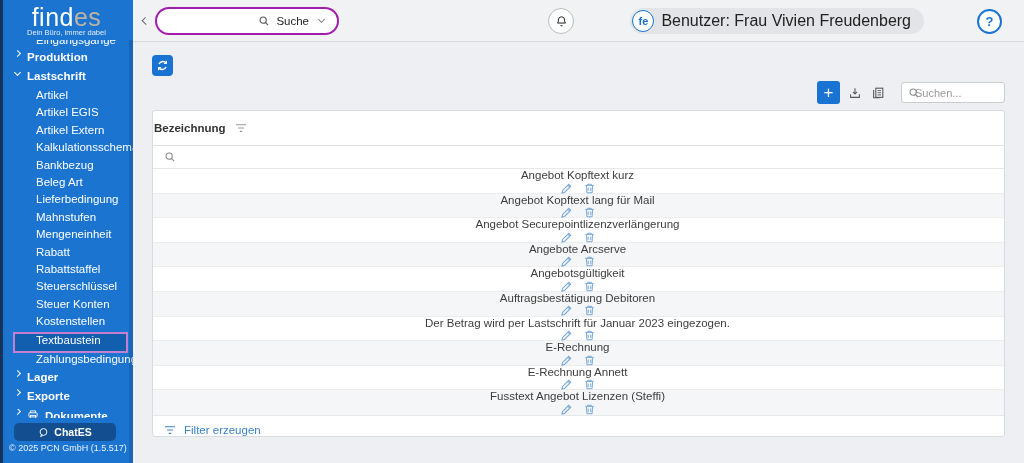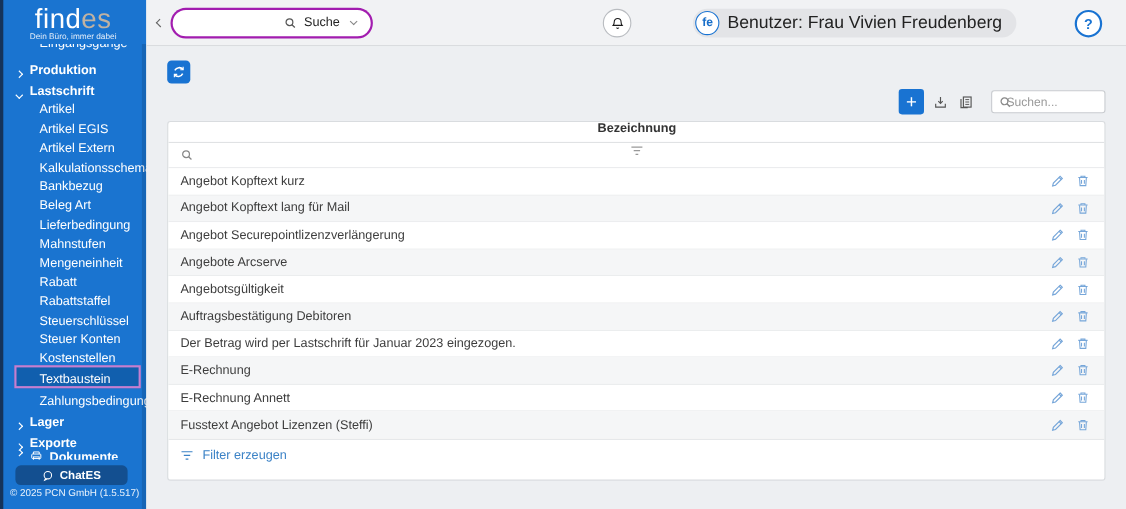--- a/index.html
+++ b/index.html
@@ -10,21 +10,21 @@
   
   .sidebar{position:absolute;left:0;top:0;width:133px;height:463px;background:#1a74d0;color:#fff;}
   .sb-edge{position:absolute;left:0;top:0;width:3px;height:100%;background:#15335a;}
   .sb-scroll{position:absolute;right:0;top:40px;bottom:0;width:4px;background:rgba(0,0,0,.12);}
   .logo{padding-top:4px;text-align:center;cursor:pointer;}
   .brand{font-size:25px;line-height:27px;letter-spacing:.5px;}
   .brand .p1{color:#ffffff;}
   .brand .p2{color:#c0b2a2;}
   .tagline{font-size:7.5px;color:#e3edf9;margin-top:-3px;}
   .nav{position:absolute;top:40px;left:3px;right:4px;}
-  .nav-item{display:flex;align-items:flex-end;height:17.4px;font-size:11.5px;color:#fff;
+  .nav-item{display:flex;align-items:flex-start;height:17.4px;font-size:11.5px;color:#fff;
             padding-left:33px;cursor:pointer;white-space:nowrap;}
   .nav-item.group{height:19px;padding-left:12px;font-weight:bold;}
   .nav-item .cv{margin-right:7px;}
   .cv{width:5px;height:5px;border:solid #fff;border-width:0 1.4px 1.4px 0;display:inline-block;flex:0 0 auto;}
   .cv.right{transform:rotate(-45deg);}
   .cv.down{transform:rotate(45deg);}
   .nav-item.selected{background:#115fae;border:2px solid #c57fd0;height:21px;
                      margin:0 1px 0 10px;padding-left:21px;}
   .nav-item.clip-top{height:11px;overflow:hidden;align-items:flex-start;}
   .clip-top .lbl{margin-top:-6px;display:block;}
@@ -73,27 +73,27 @@
   .tb-icon{width:20px;height:20px;background:none;border:none;display:flex;align-items:center;
            justify-content:center;color:#555;cursor:pointer;margin-right:3px;padding:0;}
   .tb-search{position:relative;margin-left:10px;}
   .tb-search input{width:104px;height:21px;border:1px solid #c9ccd0;border-radius:3px;background:#fff;
                    font-size:11px;color:#333;padding:0 4px 0 13px;font-family:inherit;outline:none;}
   .tb-search input::placeholder{color:#999;}
   .tb-search .mag{position:absolute;left:7px;top:4.5px;color:#888;display:flex;}
 
   .panel{position:absolute;left:19px;right:19px;top:68px;height:327px;background:#fff;
          border:1px solid #d9dcdf;border-radius:3px;overflow:hidden;}
-  .g-head{height:19px;display:flex;align-items:center;gap:9px;padding-left:1px;border-bottom:1px solid #e0e2e4;flex-direction:column;}
+  .g-head{height:35px;display:flex;align-items:center;gap:9px;padding-left:1px;border-bottom:1px solid #e0e2e4;}
   .h-label{font-size:11.5px;font-weight:bold;color:#333;}
   .hf-icon{display:flex;cursor:pointer;}
   .g-filter{height:23px;display:flex;align-items:center;padding-left:11px;border-bottom:1px solid #e6e8ea;
             color:#888;cursor:text;}
   .g-row{height:24.6px;display:flex;align-items:center;justify-content:space-between;
-         border-bottom:1px solid #ebedee;padding:0 13px 0 11px;cursor:pointer;background:#fff;}
+         border-bottom:1px solid #ebedee;padding:0 13px 0 11px;cursor:pointer;background:#fff;flex-direction:column;}
   .g-row.alt{background:#f5f6f7;}
   .g-row:nth-last-child(1){border-bottom:none;}
   .rtxt{font-size:11.5px;color:#3d3d3d;}
   .ract{display:flex;gap:9px;}
   .ic{background:none;border:none;padding:0;color:#76a6d9;cursor:pointer;display:flex;
       width:14px;height:14px;align-items:center;justify-content:center;}
   .g-foot{height:29px;display:flex;align-items:center;gap:8px;padding-left:11px;
           border-top:1px solid #e6e8ea;cursor:pointer;}
   .f-label{font-size:11.5px;color:#3b82c6;}
 </style>

